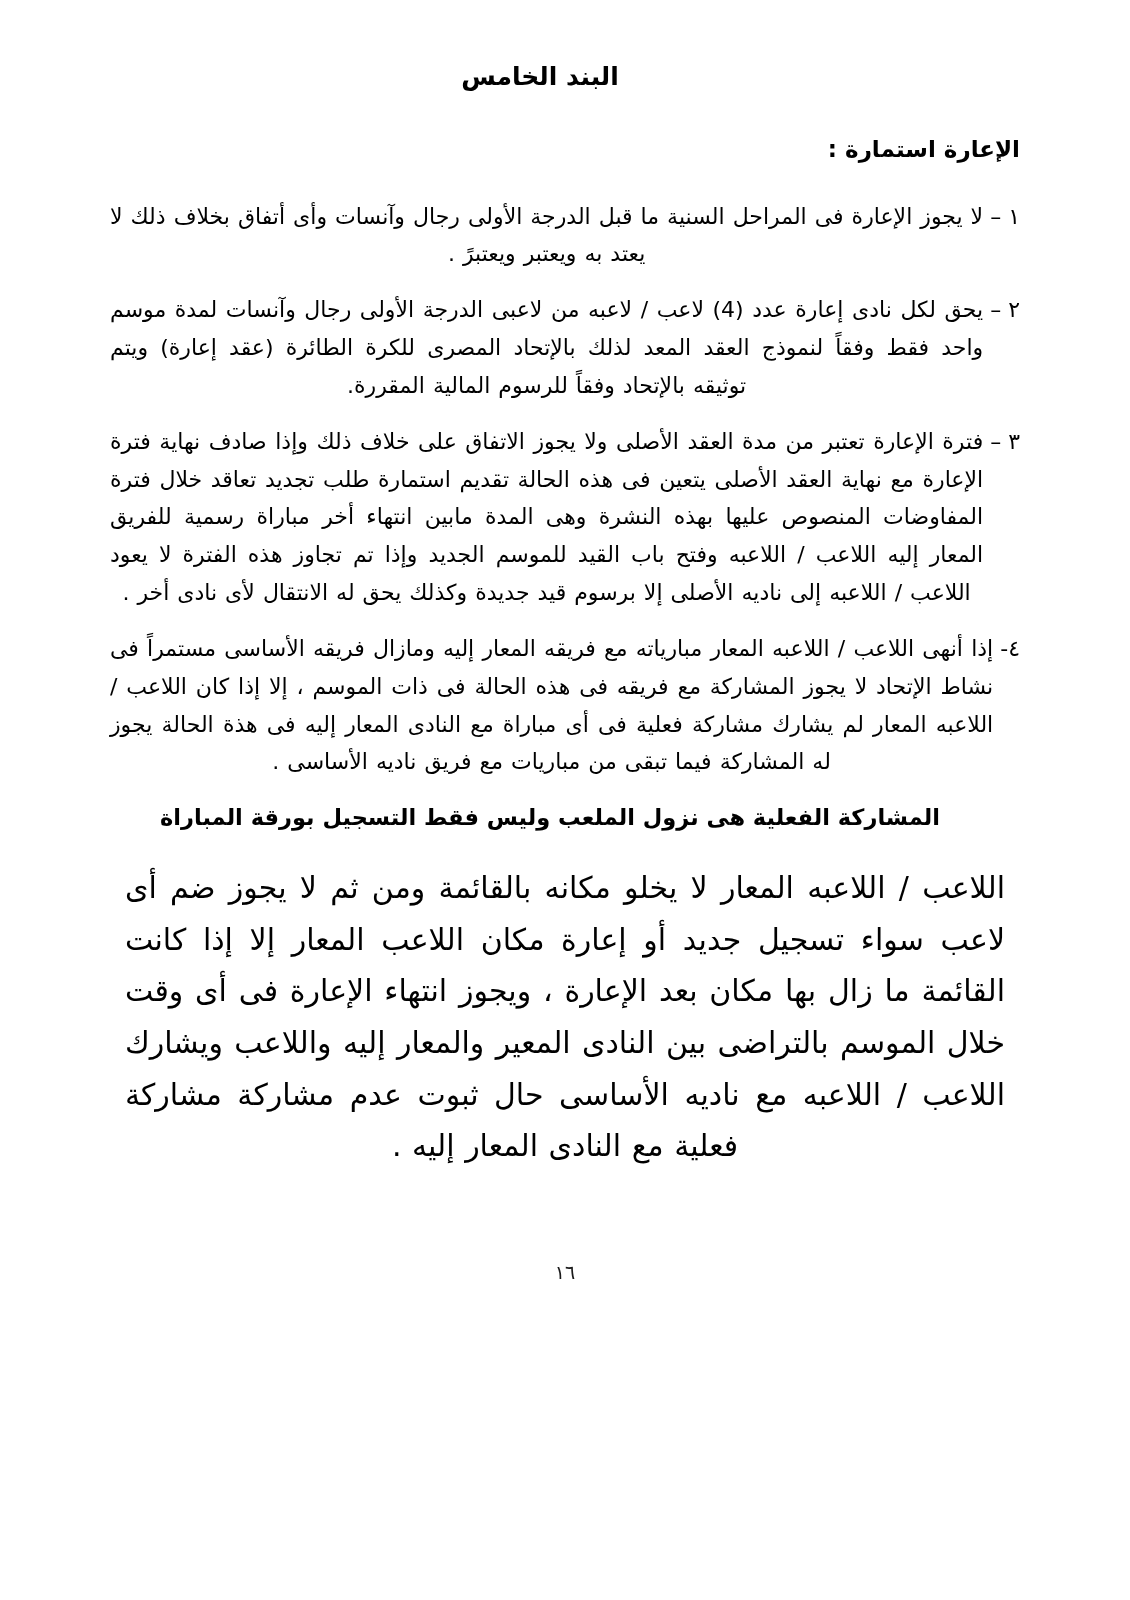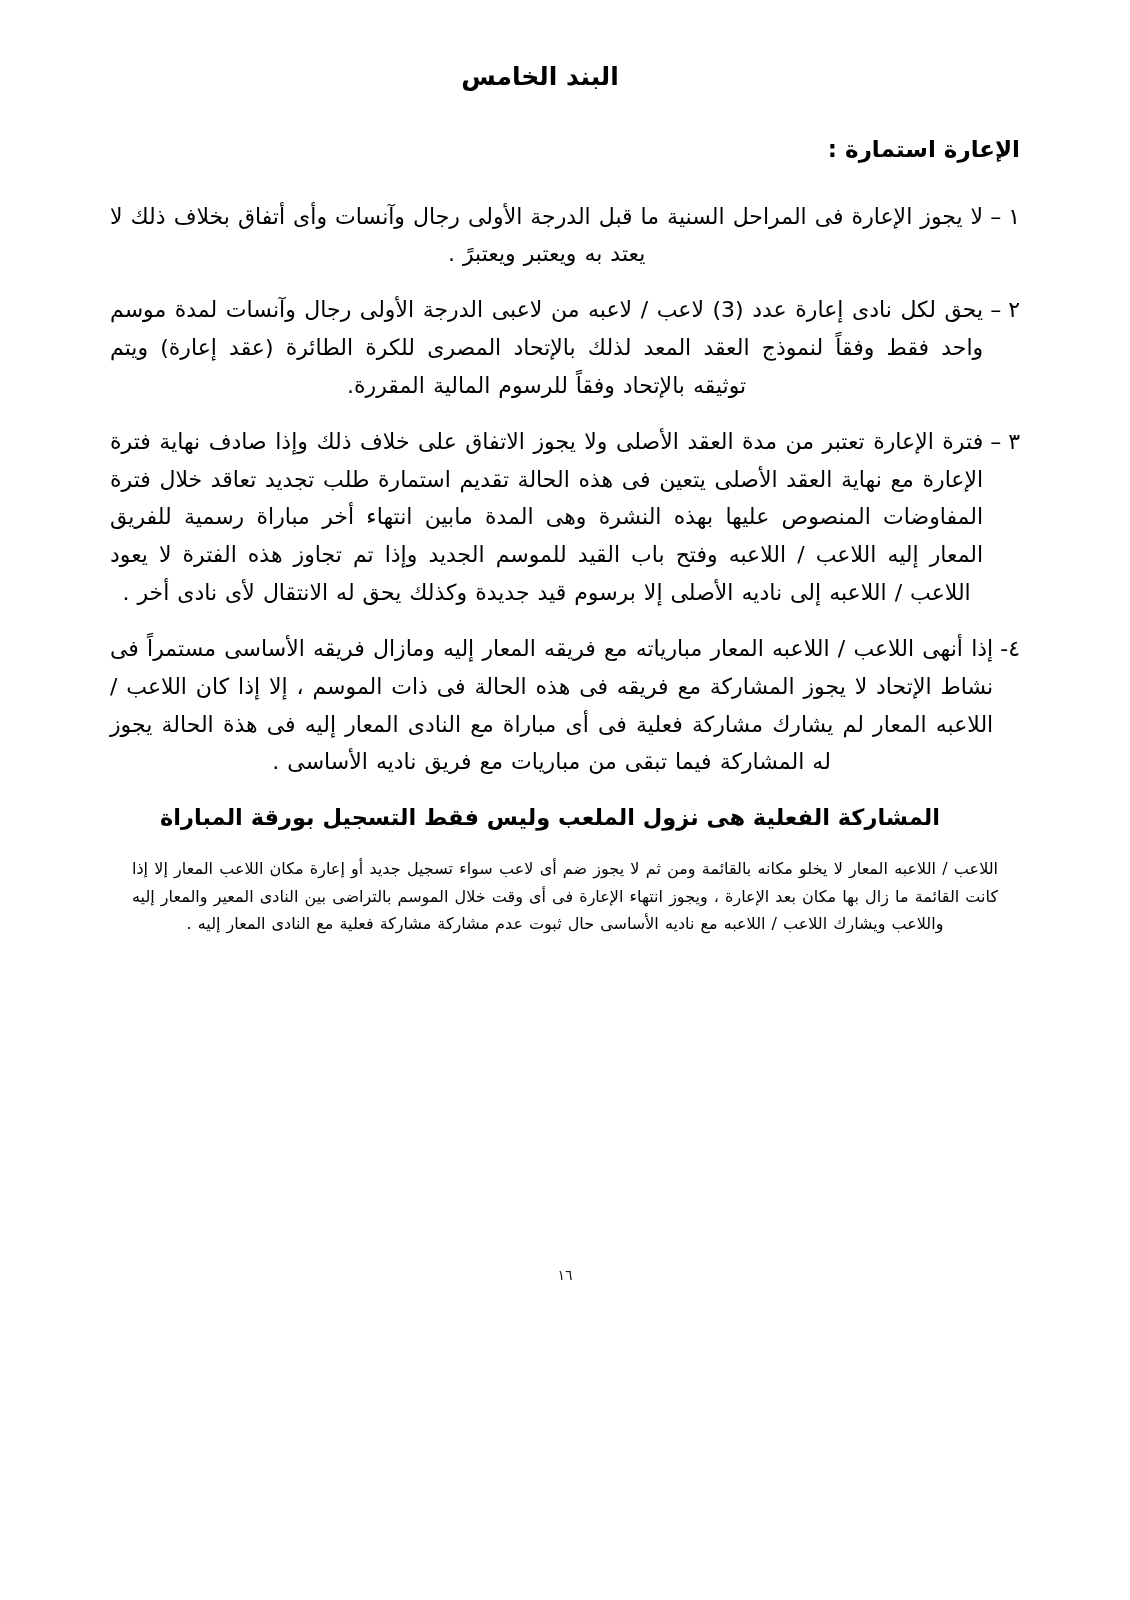--- a/index.html
+++ b/index.html
@@ -83,43 +83,43 @@
     text-align-last: center;
     word-spacing: 1px;
   }
 
   
   .emphasis-line {
     text-align: center;
     font-size: 22.5px;
     font-weight: bold;
     line-height: 1.6;
-    margin: 4px 0 20px 0;
+    margin: 4px 0 27px 0;
     padding-right: 30px;
   }
 
   
   .closing-paragraph {
-    font-size: 16px;
+    font-size: 30px;
     line-height: 1.72;
     text-align: justify;
     text-align-last: center;
-    margin: 16px;
+    margin: 9px;
     padding: 0 6px;
     word-spacing: 1px;
   }
 
   
   .page-footer {
     position: absolute;
     left: 0;
     right: 0;
     bottom: 42px;
     text-align: center;
-    font-size: 14px;
+    font-size: 19px;
     line-height: 1;
     color: #1a1a1a;
   }
 </style>
 </head>
 <body>
 
 <div class="page">
 
   <div class="content">
@@ -130,21 +130,21 @@
 
     <ol class="clause-list">
 
       <li class="clause">
         <span class="clause-marker">١ –</span>
         <span class="clause-body">لا يجوز الإعارة فى المراحل السنية ما قبل الدرجة الأولى رجال وآنسات وأى أتفاق بخلاف ذلك لا يعتد به ويعتبر ويعتبرً .</span>
       </li>
 
       <li class="clause">
         <span class="clause-marker">٢ –</span>
-        <span class="clause-body">يحق لكل نادى إعارة عدد (3) لاعب / لاعبه من لاعبى الدرجة الأولى رجال وآنسات لمدة موسم واحد فقط وفقاً لنموذج العقد المعد لذلك بالإتحاد المصرى للكرة الطائرة (عقد إعارة) ويتم توثيقه بالإتحاد وفقاً للرسوم المالية المقررة.</span>
+        <span class="clause-body">يحق لكل نادى إعارة عدد (4) لاعب / لاعبه من لاعبى الدرجة الأولى رجال وآنسات لمدة موسم واحد فقط وفقاً لنموذج العقد المعد لذلك بالإتحاد المصرى للكرة الطائرة (عقد إعارة) ويتم توثيقه بالإتحاد وفقاً للرسوم المالية المقررة.</span>
       </li>
 
       <li class="clause">
         <span class="clause-marker">٣ –</span>
         <span class="clause-body">فترة الإعارة تعتبر من مدة العقد الأصلى ولا يجوز الاتفاق على خلاف ذلك وإذا صادف نهاية فترة الإعارة مع نهاية العقد الأصلى يتعين فى هذه الحالة تقديم استمارة طلب تجديد تعاقد خلال فترة المفاوضات المنصوص عليها بهذه النشرة وهى المدة مابين انتهاء أخر مباراة رسمية للفريق المعار إليه اللاعب / اللاعبه وفتح باب القيد للموسم الجديد وإذا تم تجاوز هذه الفترة لا يعود اللاعب / اللاعبه إلى ناديه الأصلى إلا برسوم قيد جديدة وكذلك يحق له الانتقال لأى نادى أخر .</span>
       </li>
 
       <li class="clause">
         <span class="clause-marker">٤-</span>
         <span class="clause-body">إذا أنهى اللاعب / اللاعبه المعار مبارياته مع فريقه المعار إليه ومازال فريقه الأساسى مستمراً فى نشاط الإتحاد لا يجوز المشاركة مع فريقه فى هذه الحالة فى ذات الموسم ، إلا إذا كان اللاعب / اللاعبه المعار لم يشارك مشاركة فعلية فى أى مباراة مع النادى المعار إليه فى هذة الحالة يجوز له المشاركة فيما تبقى من مباريات مع فريق ناديه الأساسى .</span>

